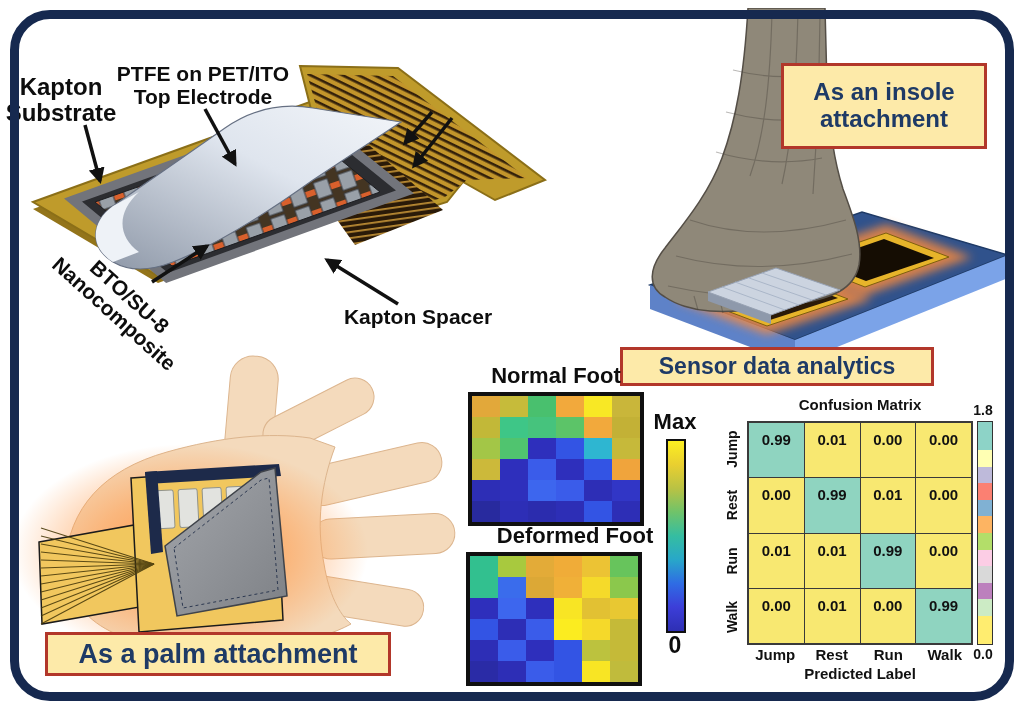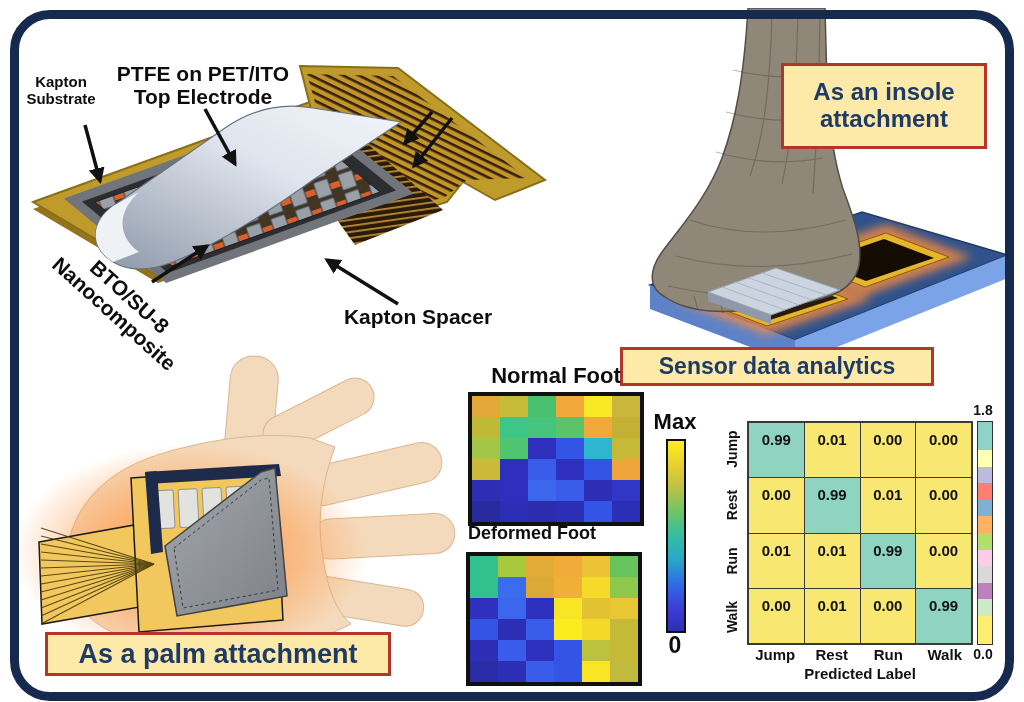--- a/index.html
+++ b/index.html
@@ -177,21 +177,21 @@
   <div class="tbox" style="left:781px;top:63px;width:206px;height:86px;font-size:24px">
     <span style="width:160px">As an insole attachment</span>
   </div>
   <div class="tbox" style="left:45px;top:632px;width:346px;height:44px;font-size:27px">
     <span>As a palm attachment</span>
   </div>
   <div class="tbox" style="left:620px;top:347px;width:314px;height:39px;font-size:23px">
     <span>Sensor data analytics</span>
   </div>
 
-  <div class="lbl" style="left:0px;top:74px;width:122px;font-size:15px">Kapton Substrate</div>
+  <div class="lbl" style="left:0px;top:74px;width:122px;font-size:24px">Kapton Substrate</div>
   <div class="lbl" style="left:108px;top:62px;width:190px;font-size:21px">PTFE on PET/ITO Top Electrode</div>
   <div class="lbl" style="left:32px;top:282px;width:180px;font-size:21px;transform:rotate(42deg)">BTO/SU-8 Nanocomposite</div>
   <div class="lbl" style="left:333px;top:305px;width:170px;font-size:21px">Kapton Spacer</div>
 
   <div class="lbl" style="left:456px;top:364px;width:200px;font-size:22px">Normal Foot</div>
   <div class="hm" style="left: 468px; top: 392px; width: 168px; height: 126px; grid-template-columns: repeat(6, 1fr);">
       <div style="background: rgb(226, 168, 58);"></div>
       <div style="background: rgb(198, 187, 58);"></div>
       <div style="background: rgb(73, 192, 110);"></div>
       <div style="background: rgb(242, 169, 60);"></div>
@@ -222,21 +222,21 @@
       <div style="background: rgb(45, 46, 182);"></div>
       <div style="background: rgb(49, 54, 198);"></div>
       <div style="background: rgb(40, 42, 158);"></div>
       <div style="background: rgb(45, 46, 182);"></div>
       <div style="background: rgb(43, 44, 174);"></div>
       <div style="background: rgb(45, 46, 182);"></div>
       <div style="background: rgb(51, 84, 228);"></div>
       <div style="background: rgb(45, 46, 182);"></div>
     </div>
 
-  <div class="lbl" style="left:422px;top:524px;width:220px;font-size:18px">Deformed Foot</div>
+  <div class="lbl" style="left:465px;top:524px;width:220px;font-size:22px">Deformed Foot</div>
   <div class="hm" style="left: 466px; top: 552px; width: 168px; height: 126px; grid-template-columns: repeat(6, 1fr);">
       <div style="background: rgb(50, 192, 143);"></div>
       <div style="background: rgb(168, 201, 62);"></div>
       <div style="background: rgb(227, 171, 56);"></div>
       <div style="background: rgb(240, 172, 56);"></div>
       <div style="background: rgb(236, 195, 52);"></div>
       <div style="background: rgb(103, 196, 92);"></div>
       <div style="background: rgb(50, 192, 143);"></div>
       <div style="background: rgb(58, 108, 236);"></div>
       <div style="background: rgb(220, 168, 54);"></div>
@@ -266,20 +266,21 @@
       <div style="background: rgb(58, 92, 234);"></div>
       <div style="background: rgb(51, 84, 228);"></div>
       <div style="background: rgb(248, 229, 36);"></div>
       <div style="background: rgb(192, 187, 60);"></div>
     </div>
 
   <div class="lbl" style="left:646px;top:410px;width:58px;font-size:22px">Max</div>
   <div class="cbar" style="left: 666px; top: 439px; width: 16px; height: 190px; background: linear-gradient(rgb(252, 239, 33), rgb(233, 207, 48), rgb(185, 194, 68), rgb(111, 195, 106), rgb(53, 189, 161), rgb(40, 167, 201), rgb(47, 108, 228), rgb(60, 62, 216), rgb(46, 47, 180));"></div>
   <div class="lbl" style="left:648px;top:633px;width:54px;font-size:23px">0</div>
 
+  <div class="small" style="left:765px;top:396px;width:190px;font-size:15px">Confusion Matrix</div>
   <div class="small" style="left:963px;top:402px;width:40px">1.8</div>
   <div class="cm-rows" style="left:720px;top:421px;width:24px;height:224px">
       <div class="cm-rowlab">
         <span>Jump</span>
       </div>
       <div class="cm-rowlab">
         <span>Rest</span>
       </div>
       <div class="cm-rowlab">
         <span>Run</span>

